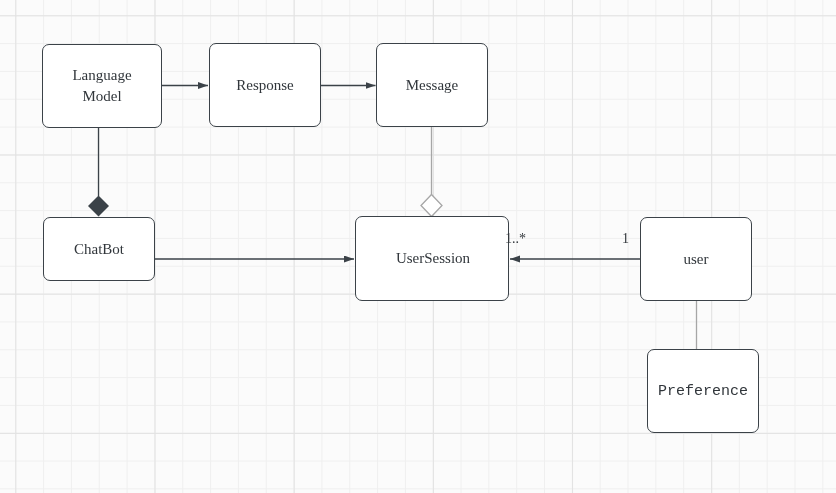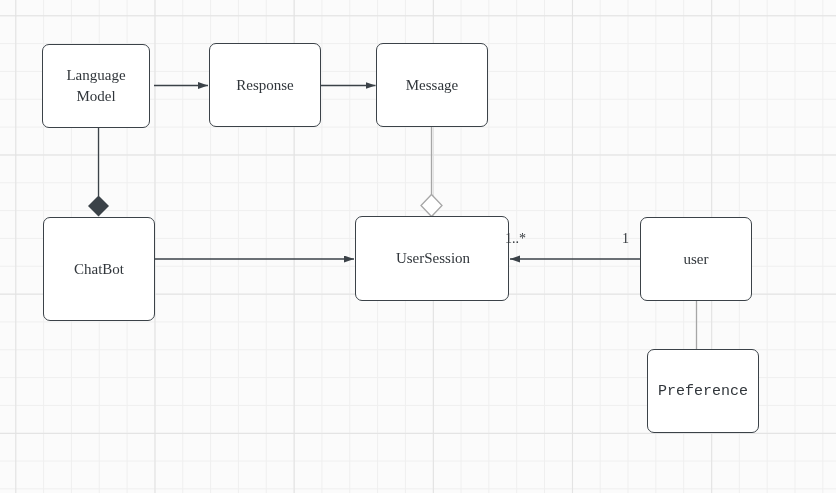--- a/index.html
+++ b/index.html
@@ -75,33 +75,33 @@
       <polygon points="431.5,194.5 442,205.5 431.5,216.5 421,205.5" fill="#ffffff" stroke="#a6a6a6" stroke-width="1.3"></polygon>
     </g>
 
     <line x1="155" y1="259" x2="354" y2="259" stroke="#3b4248" stroke-width="1.3" marker-end="url(#arrowDark)"></line>
 
     <line x1="640" y1="259" x2="510" y2="259" stroke="#3b4248" stroke-width="1.3" marker-end="url(#arrowDark)"></line>
 
     <line x1="696.5" y1="301" x2="696.5" y2="349" stroke="#a6a6a6" stroke-width="1.3"></line>
   </svg>
 
-  <div class="node" style="left:42px; top:44px; width:108px; height:84px;justify-content:flex-end;">
+  <div class="node" style="left:42px; top:44px; width:120px; height:84px;justify-content:flex-end;">
     <span>Language Model</span>
   </div>
 
   <div class="node" style="left:376px; top:43px; width:112px; height:84px;">
     <span>Message</span>
   </div>
 
   <div class="node" style="left:209px; top:43px; width:112px; height:84px;">
     <span>Response</span>
   </div>
 
-  <div class="node" style="left:43px; top:217px; width:112px; height:104px;">
+  <div class="node" style="left:43px; top:217px; width:112px; height:64px;">
     <span>ChatBot</span>
   </div>
 
   <div class="node" style="left:355px; top:216px; width:154px; height:85px;padding-left:12px;">
     <span>UserSession</span>
   </div>
 
   <div class="node" style="left:640px; top:217px; width:112px; height:84px;">
     <span>user</span>
   </div>

